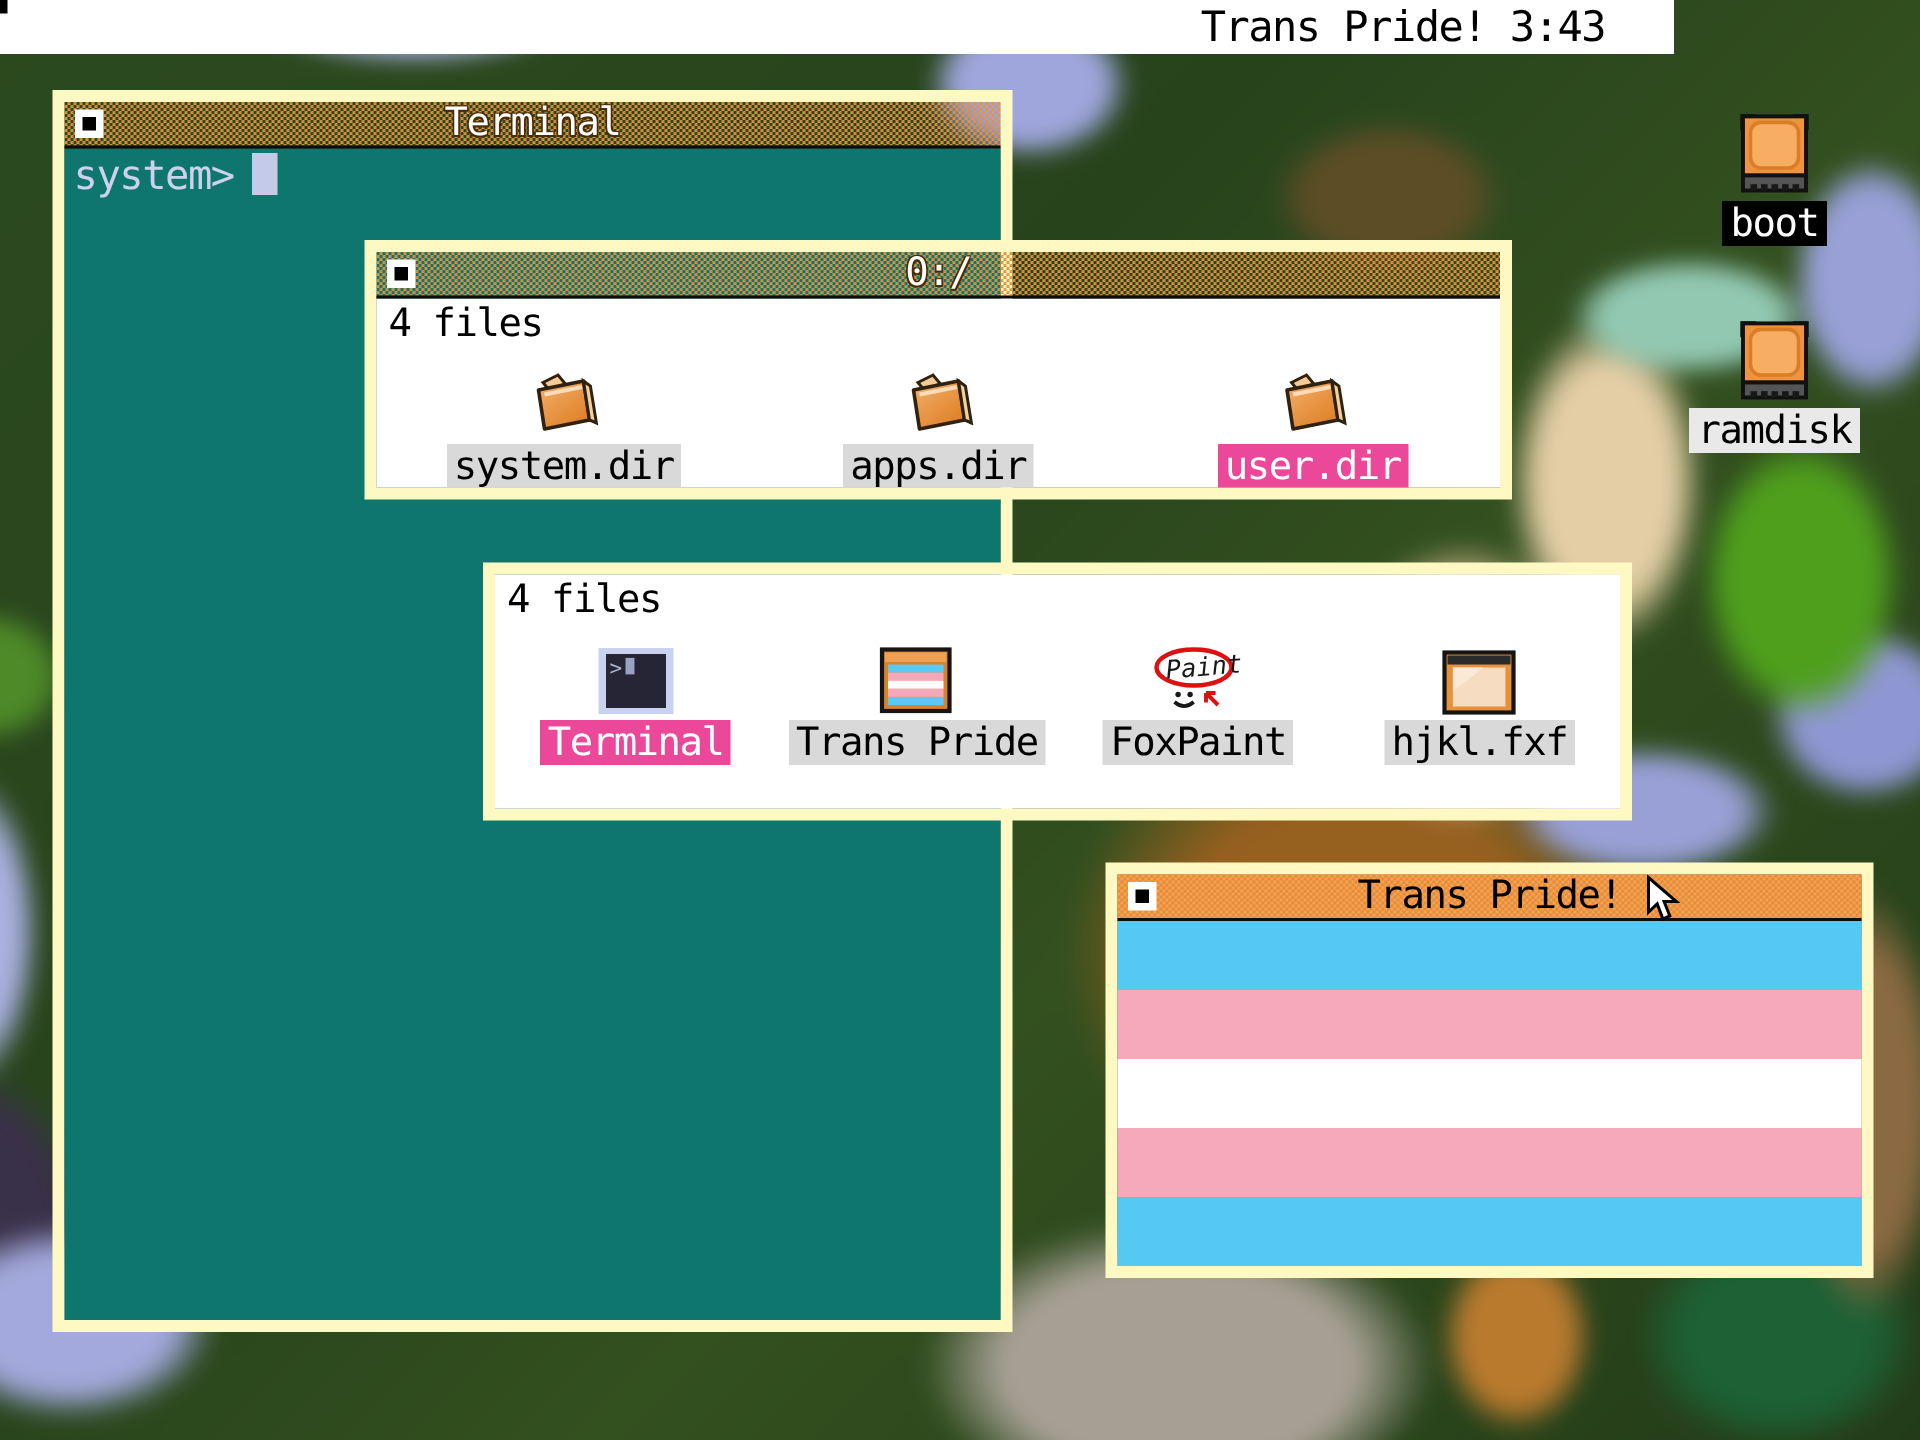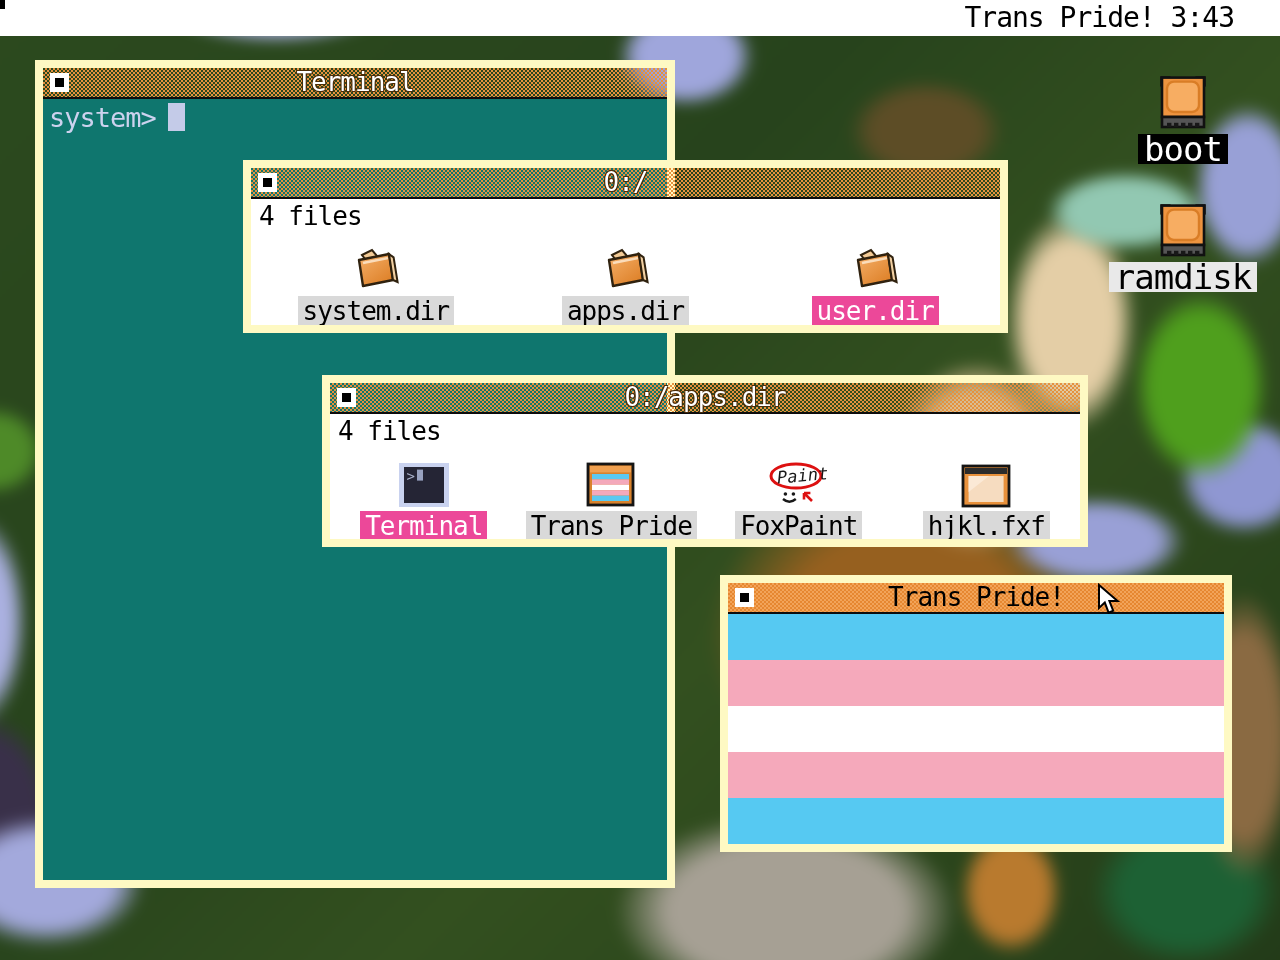--- a/index.html
+++ b/index.html
@@ -26,21 +26,21 @@
       radial-gradient(80px 100px at 1035px 915px, #b97a2e 0 45%, rgba(185,122,46,0) 64%),
       radial-gradient(150px 120px at 1210px 915px,#1d6134 0 42%, rgba(29,97,52,0) 64%),
       radial-gradient(150px 100px at 70px 905px,  #a3a9dc 0 45%, rgba(163,169,220,0) 66%),
       radial-gradient(70px 160px at 5px 645px,    #abb1e1 0 45%, rgba(171,177,225,0) 66%),
       radial-gradient(80px 70px at 18px 475px,    #4e8a28 0 45%, rgba(78,138,40,0) 64%),
       radial-gradient(110px 160px at 8px 845px,   #393049 0 50%, rgba(57,48,73,0) 68%),
       linear-gradient(135deg, #2c4a1e 0%, #27431c 40%, #33501f 60%, #223a18 100%);
   }
 
   
-  .menubar { position:absolute; left:0; top:0; width:1280px; height:36px; background:#ffffff; z-index:40; }
+  .menubar { position:absolute; left:0; top:0; width:1116px; height:36px; background:#ffffff; z-index:40; }
   .corner-mark { position:absolute; left:0; top:0; width:5px; height:9px; background:#000; }
   .status-clock { position:absolute; right:46px; top:0; height:36px; line-height:36px; font-size:28px; color:#000; letter-spacing:-1px; white-space:pre; }
 
   
   .window { position:absolute; border:8px solid #fef9c3; display:flex; flex-direction:column; }
   .titlebar { position:relative; flex:0 0 29px; border-bottom:2px solid #0d0d0d; background-size:4px 4px; }
   .inactive-win > .titlebar {
     background-image:
       linear-gradient(45deg,#e6913e 25%,transparent 25%,transparent 75%,#e6913e 75%),
       linear-gradient(45deg,#e6913e 25%,transparent 25%,transparent 75%,#e6913e 75%);
@@ -71,26 +71,26 @@
   .icon-box { height:60px; display:flex; align-items:flex-end; justify-content:center; }
   .file-label { font-size:26px; line-height:30px; background:#d9d9d9; color:#000; padding:0 5px; margin-top:3px; white-space:pre; letter-spacing:-1px; }
   .file-label.selected { background:#ec4899; color:#fff; }
 
   
   .flag { flex:1; display:flex; flex-direction:column; }
   .stripe { flex:1; }
 
   
   .desk-icon { position:absolute; width:116px; display:flex; flex-direction:column; align-items:center; z-index:5; }
-  .desk-label { font-size:34px; line-height:30px; padding:0 6px; margin-top:4px; background:#e9e9e9; color:#000; white-space:pre; letter-spacing:-1px; }
+  .desk-label { font-size:26px; line-height:30px; padding:0 6px; margin-top:4px; background:#e9e9e9; color:#000; white-space:pre; letter-spacing:-1px; }
   .desk-label.selected { background:#000; color:#fff; }
 
   .mouse-cursor { position:absolute; left:1096px; top:583px; z-index:60; }
 
-  .z-term{ z-index:10; } .z-root{ z-index:20; } .z-apps{ z-index:22; } .z-flag{ z-index:24; }
+  .z-term{ z-index:10; } .z-root{ z-index:20; } .z-apps{ z-index:22; } .z-flag{ z-index:24;margin-left:17px; }
 </style>
 </head>
 <body>
 
 <svg width="0" height="0" style="position:absolute">
   <defs>
     <linearGradient id="foldg" x1="0" y1="0" x2="0.8" y2="1">
       <stop offset="0" stop-color="#f5b06a"></stop>
         <stop offset="1" stop-color="#dd7f26"></stop>
     </linearGradient>
@@ -155,26 +155,20 @@
               <path d="M5.5 8 L18 5.5" stroke="rgba(255,240,220,0.75)" stroke-width="1.4" fill="none"></path>
             </svg>
           </div>
         <div class="file-label selected">user.dir</div>
       </div>
     </div>
   </div>
 </div>
 
 <div class="window inactive-win z-apps" style="left:322px;top:375px;width:766px;height:172px;">
-  <div class="titlebar">
-    <div class="closebtn">
-        <div class="closebtn-glyph"></div>
-      </div>
-    <div class="title">0:/apps.dir</div>
-  </div>
   <div class="file-content">
     <div class="status-line">4 files</div>
     <div class="items-row">
       <div class="file-item">
         <div class="icon-box">
             <svg width="52" height="46" viewBox="0 0 26 23">
               <rect x="0.5" y="0.5" width="25" height="22" fill="#c9d2ef"></rect>
               <rect x="3" y="2.5" width="20" height="18" fill="#252535"></rect>
               <text x="4.2" y="9.6" font-size="7" fill="#aab2cc" font-family="monospace">&gt;</text>
               <rect x="9.5" y="3.8" width="3" height="5.5" fill="#99a2c0"></rect>
@@ -250,21 +244,21 @@
       <g fill="#181818">
         <rect x="4" y="23.4" width="2.2" height="2.1"></rect>
         <rect x="7.5" y="23.4" width="2.2" height="2.1"></rect>
         <rect x="11" y="23.4" width="2.2" height="2.1"></rect>
         <rect x="14.5" y="23.4" width="2.2" height="2.1"></rect>
         <rect x="18" y="23.4" width="2.2" height="2.1"></rect>
       </g>
     </svg>
   <div class="desk-label selected">boot</div>
 </div>
-<div class="desk-icon" style="left:1125px;top:204px;">
+<div class="desk-icon" style="left:1125px;top:214px;">
   <svg width="48" height="54" viewBox="0 0 24 27">
       <path d="M1 0.5 L5 0.5 L1 4.5 Z" fill="#f0994a" stroke="#111" stroke-width="0.8"></path>
       <path d="M23 0.5 L19 0.5 L23 4.5 Z" fill="#f0994a" stroke="#111" stroke-width="0.8"></path>
       <rect x="1.5" y="0.8" width="21" height="19.7" fill="#ee9440" stroke="#111" stroke-width="1.3"></rect>
       <rect x="4" y="2.8" width="16" height="15.2" rx="3.5" fill="#f7ad62" stroke="#d97d26" stroke-width="1.2"></rect>
       <rect x="1.5" y="20.5" width="21" height="5" fill="#555" stroke="#111" stroke-width="1.3"></rect>
       <g fill="#181818">
         <rect x="4" y="23.4" width="2.2" height="2.1"></rect>
         <rect x="7.5" y="23.4" width="2.2" height="2.1"></rect>
         <rect x="11" y="23.4" width="2.2" height="2.1"></rect>

